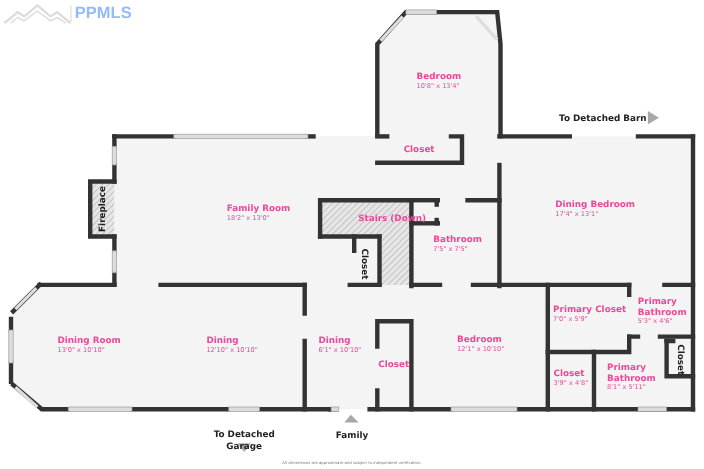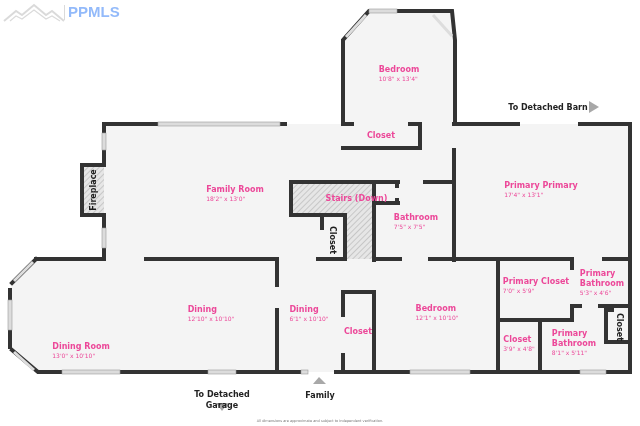--- a/index.html
+++ b/index.html
@@ -157,24 +157,24 @@
 <div class="vlbl ccw" style="left:93px;top:190px;">Fireplace</div>
 <div class="lbl" style="left:333px;top:199px;padding-left:47px;">
   <span class="n">Stairs (Down)</span>
 </div>
 <div class="vlbl" style="left:332px;top:240px;">Closet</div>
 <div class="lbl" style="left:416px;top:222px;">
   <span class="n">Bathroom</span>
   <span class="d">7'5" x 7'5"</span>
 </div>
 <div class="lbl" style="left:541px;top:190px;">
-  <span class="n">Primary Primary</span>
+  <span class="n">Dining Bedroom</span>
   <span class="d">17'4" x 13'1"</span>
 </div>
-<div class="lbl" style="left:81px;top:314px;margin-top:37px;">
+<div class="lbl" style="left:81px;top:314px;">
   <span class="n">Dining Room</span>
   <span class="d">13'0" x 10'10"</span>
 </div>
 <div class="lbl" style="left:211px;top:314px;">
   <span class="n">Dining</span>
   <span class="d">12'10" x 10'10"</span>
 </div>
 <div class="lbl" style="left:309px;top:314px;">
   <span class="n">Dining</span>
   <span class="d">6'1" x 10'10"</span>

